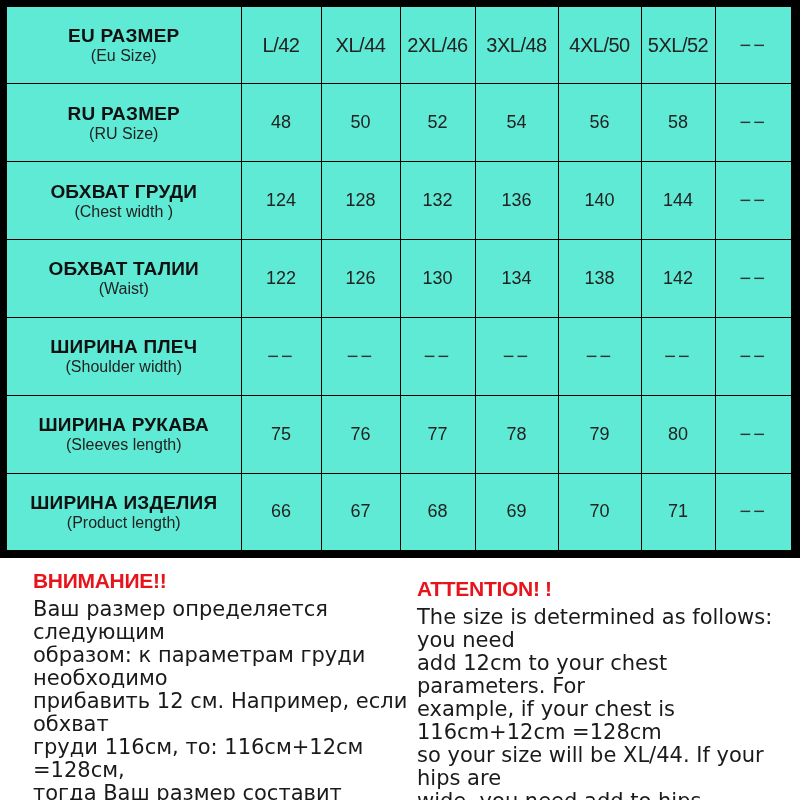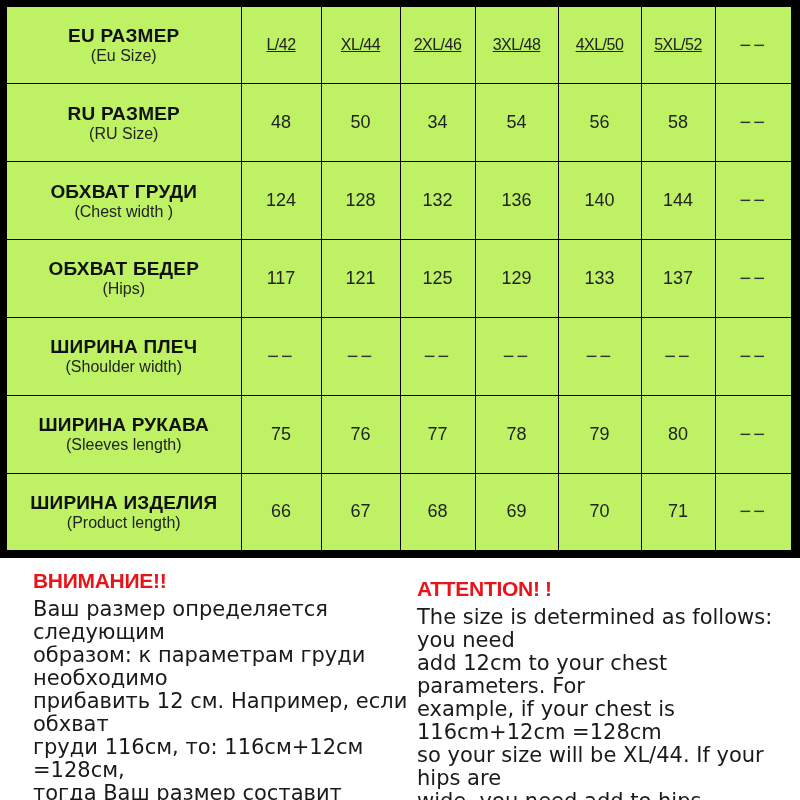--- a/index.html
+++ b/index.html
@@ -1,27 +1,27 @@
 <!DOCTYPE html>
 <html><head>
 <meta charset="utf-8">
 <style>
   html, body { margin:0; padding:0; background:#fff; }
   body { width:800px; height:800px; position:relative; overflow:hidden; font-family:"Liberation Sans", sans-serif; color:#111; }
   .frame { position:absolute; left:0; top:0; width:800px; height:558px; background:#000; box-sizing:border-box; padding:7px 9px 8px 7px; }
-  table { border-collapse:collapse; width:784px; height:543px; background:#bef264; table-layout:fixed; }
+  table { border-collapse:collapse; width:784px; height:543px; background:#5eead4; table-layout:fixed; }
   td { border:1.5px solid #000; text-align:center; vertical-align:middle; padding:0; }
   tr:first-child td { border-top:none; }
   tr:last-child td { border-bottom:none; }
   td:first-child { border-left:none; }
   td:last-child { border-right:none; }
   .lbl-ru { display:block; font-weight:bold; font-size:19px; letter-spacing:0.2px; line-height:21px; color:#111; }
   .lbl-en { display:block; font-size:16px; line-height:19px; color:#222; }
   .val { font-size:18px; color:#222; }
-  .sz { font-size:16px; color:#222; letter-spacing:-0.5px;text-decoration:underline; }
+  .sz { font-size:20px; color:#222; letter-spacing:-0.5px; }
   .dash { font-size:20px; color:#333; letter-spacing:2px; }
   .notes { position:absolute; top:566px; left:0; width:800px; }
   .note { position:absolute; top:0; font-family:"DejaVu Sans", sans-serif; }
   .note-ru { left:33px; width:380px; }
   .note-en { left:417px; width:383px;margin-top:8px; }
   .note h2 { margin:0; color:#e8141b; font-size:21px; font-weight:bold; font-family:"Liberation Sans", sans-serif; letter-spacing:-0.3px; line-height:30px; }
   .note p { margin:2px 0 0 0; font-size:21px; line-height:23px; color:#1a1a1a; white-space:pre-line; }
 </style>
 </head>
 <body>
@@ -52,50 +52,50 @@
           <td><span class="sz">5XL/52</span></td>
           <td><span class="dash">−−</span></td>
         </tr>
         <tr>
           <td>
             <span class="lbl-ru">RU РАЗМЕР</span>
             <span class="lbl-en">(RU Size)</span>
           </td>
           <td><span class="val">48</span></td>
           <td><span class="val">50</span></td>
-          <td><span class="val">34</span></td>
+          <td><span class="val">52</span></td>
           <td><span class="val">54</span></td>
           <td><span class="val">56</span></td>
           <td><span class="val">58</span></td>
           <td><span class="dash">−−</span></td>
         </tr>
         <tr>
           <td>
             <span class="lbl-ru">ОБХВАТ ГРУДИ</span>
             <span class="lbl-en">(Chest width )</span>
           </td>
           <td><span class="val">124</span></td>
           <td><span class="val">128</span></td>
           <td><span class="val">132</span></td>
           <td><span class="val">136</span></td>
           <td><span class="val">140</span></td>
           <td><span class="val">144</span></td>
           <td><span class="dash">−−</span></td>
         </tr>
         <tr>
           <td>
-            <span class="lbl-ru">ОБХВАТ БЕДЕР</span>
-            <span class="lbl-en">(Hips)</span>
+            <span class="lbl-ru">ОБХВАТ ТАЛИИ</span>
+            <span class="lbl-en">(Waist)</span>
           </td>
-          <td><span class="val">117</span></td>
-          <td><span class="val">121</span></td>
-          <td><span class="val">125</span></td>
-          <td><span class="val">129</span></td>
-          <td><span class="val">133</span></td>
-          <td><span class="val">137</span></td>
+          <td><span class="val">122</span></td>
+          <td><span class="val">126</span></td>
+          <td><span class="val">130</span></td>
+          <td><span class="val">134</span></td>
+          <td><span class="val">138</span></td>
+          <td><span class="val">142</span></td>
           <td><span class="dash">−−</span></td>
         </tr>
         <tr>
           <td>
             <span class="lbl-ru">ШИРИНА ПЛЕЧ</span>
             <span class="lbl-en">(Shoulder width)</span>
           </td>
           <td><span class="dash">−−</span></td>
           <td><span class="dash">−−</span></td>
           <td><span class="dash">−−</span></td>

